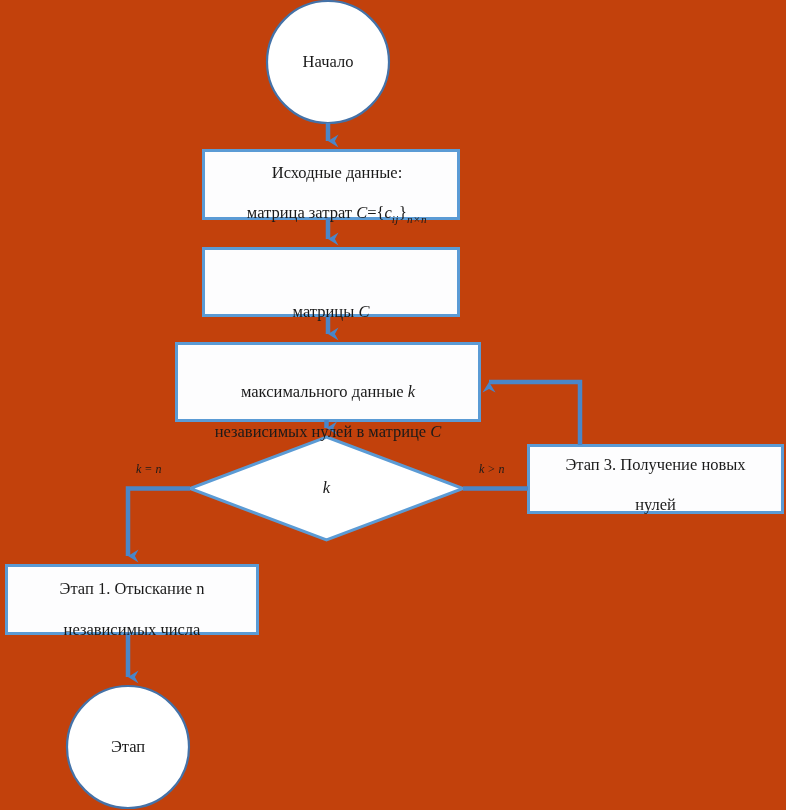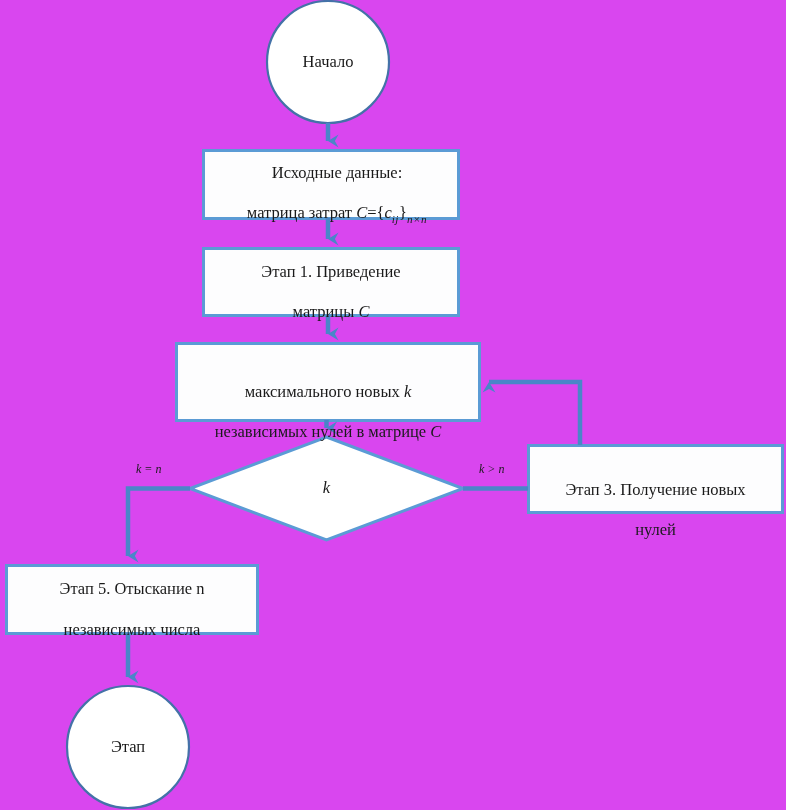--- a/index.html
+++ b/index.html
@@ -4,21 +4,21 @@
 <style>
   html, body {
     margin: 0;
     padding: 0;
     background: #ffffff;
   }
   #canvas {
     position: relative;
     width: 786px;
     height: 810px;
-    background: #d946ef;
+    background: #c2410c;
     overflow: hidden;
     font-family: "Liberation Serif", "DejaVu Serif", serif;
   }
   #flow-svg {
     position: absolute;
     left: 0;
     top: 0;
     width: 786px;
     height: 810px;
   }
@@ -106,47 +106,47 @@
 
   <div class="node-label" style="left:210px; top:151px; width:254px; height:67px;">
     <span>
       <span>Исходные данные:</span><br>
       <span><span>матрица затрат </span><span class="mathv">C</span><span>={</span><span class="mathv">c</span><span class="sub">ij</span><span>}</span><span class="sub">n×n</span></span>
     </span>
   </div>
 
   <div class="node-label" style="left:204px; top:249px; width:254px; height:66px;">
     <span>
-      <span>Этап 1. Приведение</span><br>
+      <br>
       <span><span>матрицы </span><span class="mathv">C</span></span>
     </span>
   </div>
 
   <div class="node-label" style="left:177px; top:344px; width:302px; height:76px;">
     <span>
       <br>
-      <span><span>максимального новых </span><span class="mathv">k</span></span><br>
+      <span><span>максимального данные </span><span class="mathv">k</span></span><br>
       <span><span>независимых нулей в матрице </span><span class="mathv">C</span></span>
     </span>
   </div>
 
   <div class="node-label" style="left:276px; top:458px; width:101px; height:60px;">
     <span class="mathv">k</span>
   </div>
 
-  <div class="node-label" style="left:529px; top:467px; width:253px; height:66px;text-align:center;">
+  <div class="node-label" style="left:529px; top:442px; width:253px; height:66px;text-align:center;">
     <span>
       <span>Этап 3. Получение новых</span><br>
       <span>нулей</span>
     </span>
   </div>
 
   <div class="node-label" style="left:7px; top:566px; width:250px; height:67px;">
     <span>
-      <span>Этап 5. Отыскание n</span><br>
+      <span>Этап 1. Отыскание n</span><br>
       <span>независимых числа</span>
     </span>
   </div>
 
   <div class="node-label" style="left:67px; top:686px; width:122px; height:122px;">
     <span>Этап</span>
   </div>
 
   <div class="edge-label" style="left:136px; top:462px;">k = n</div>
 

